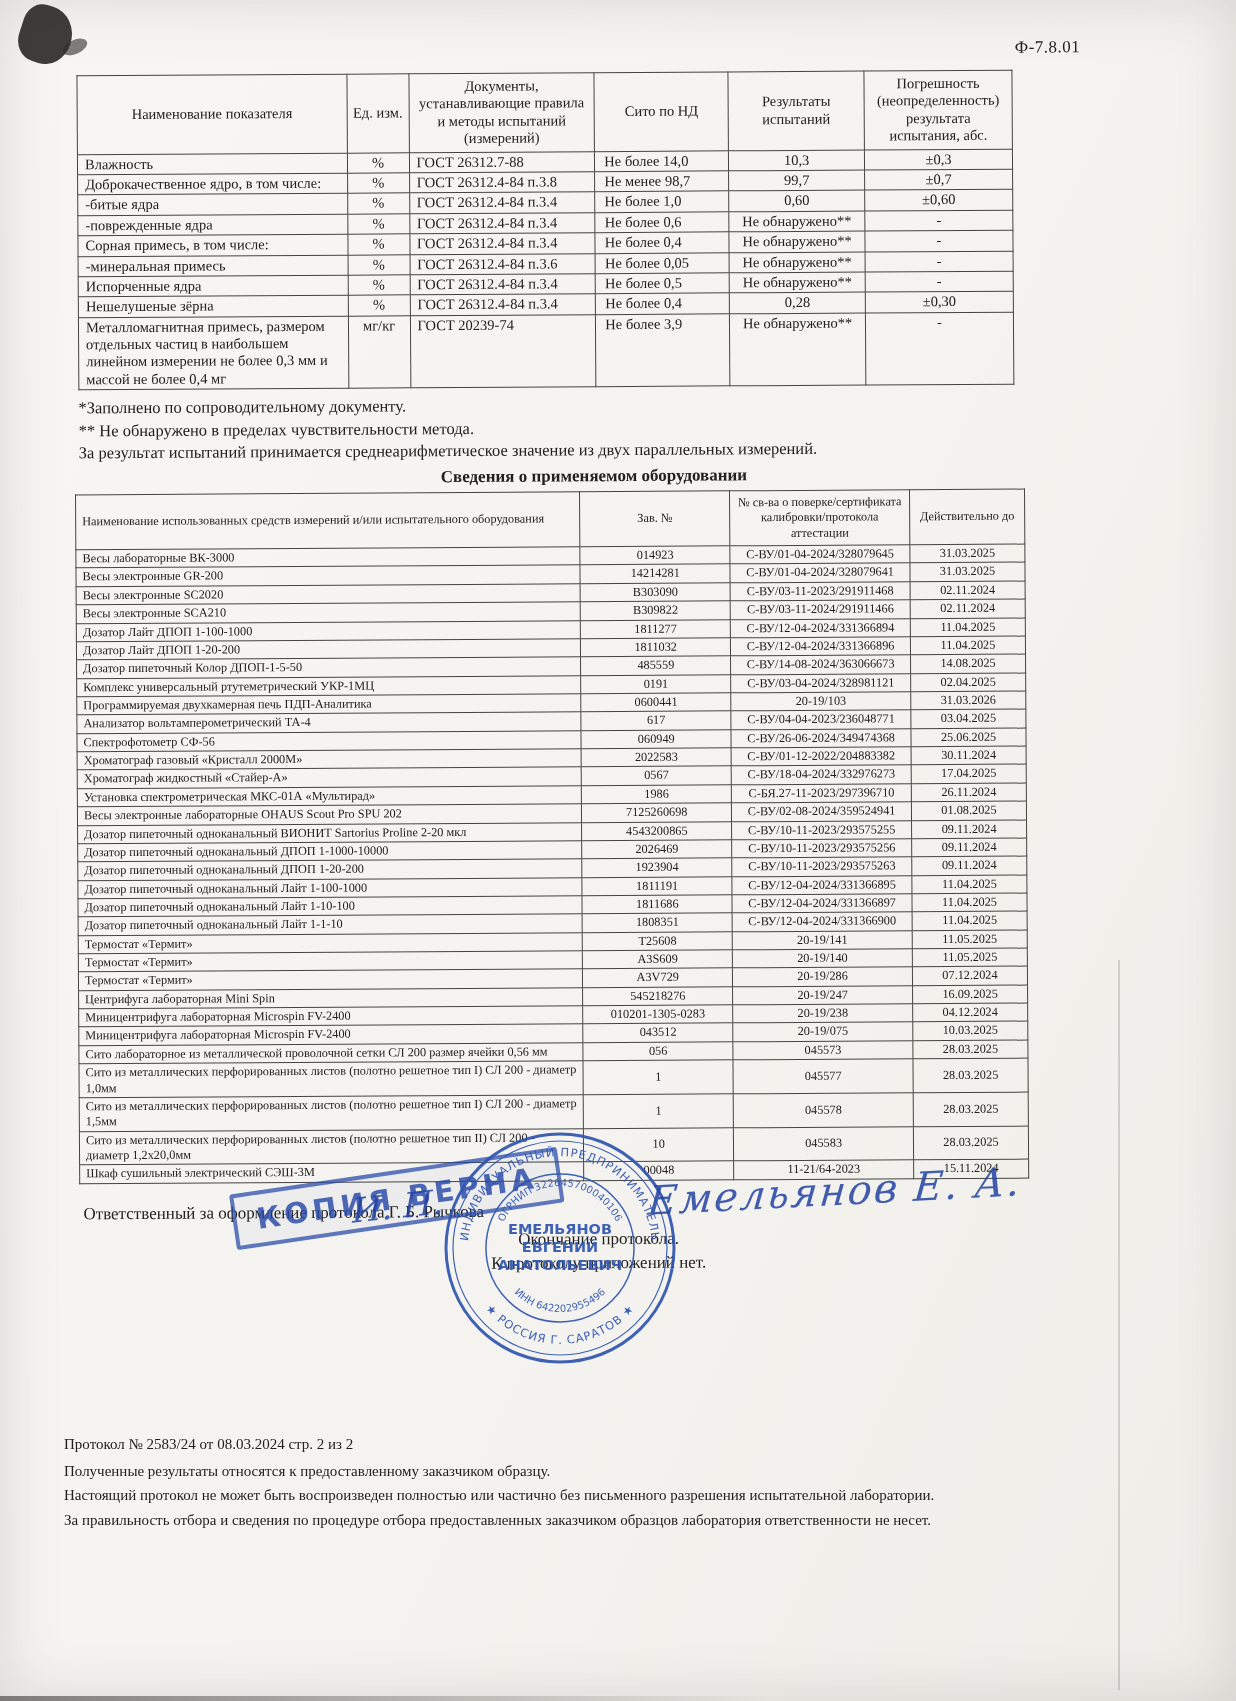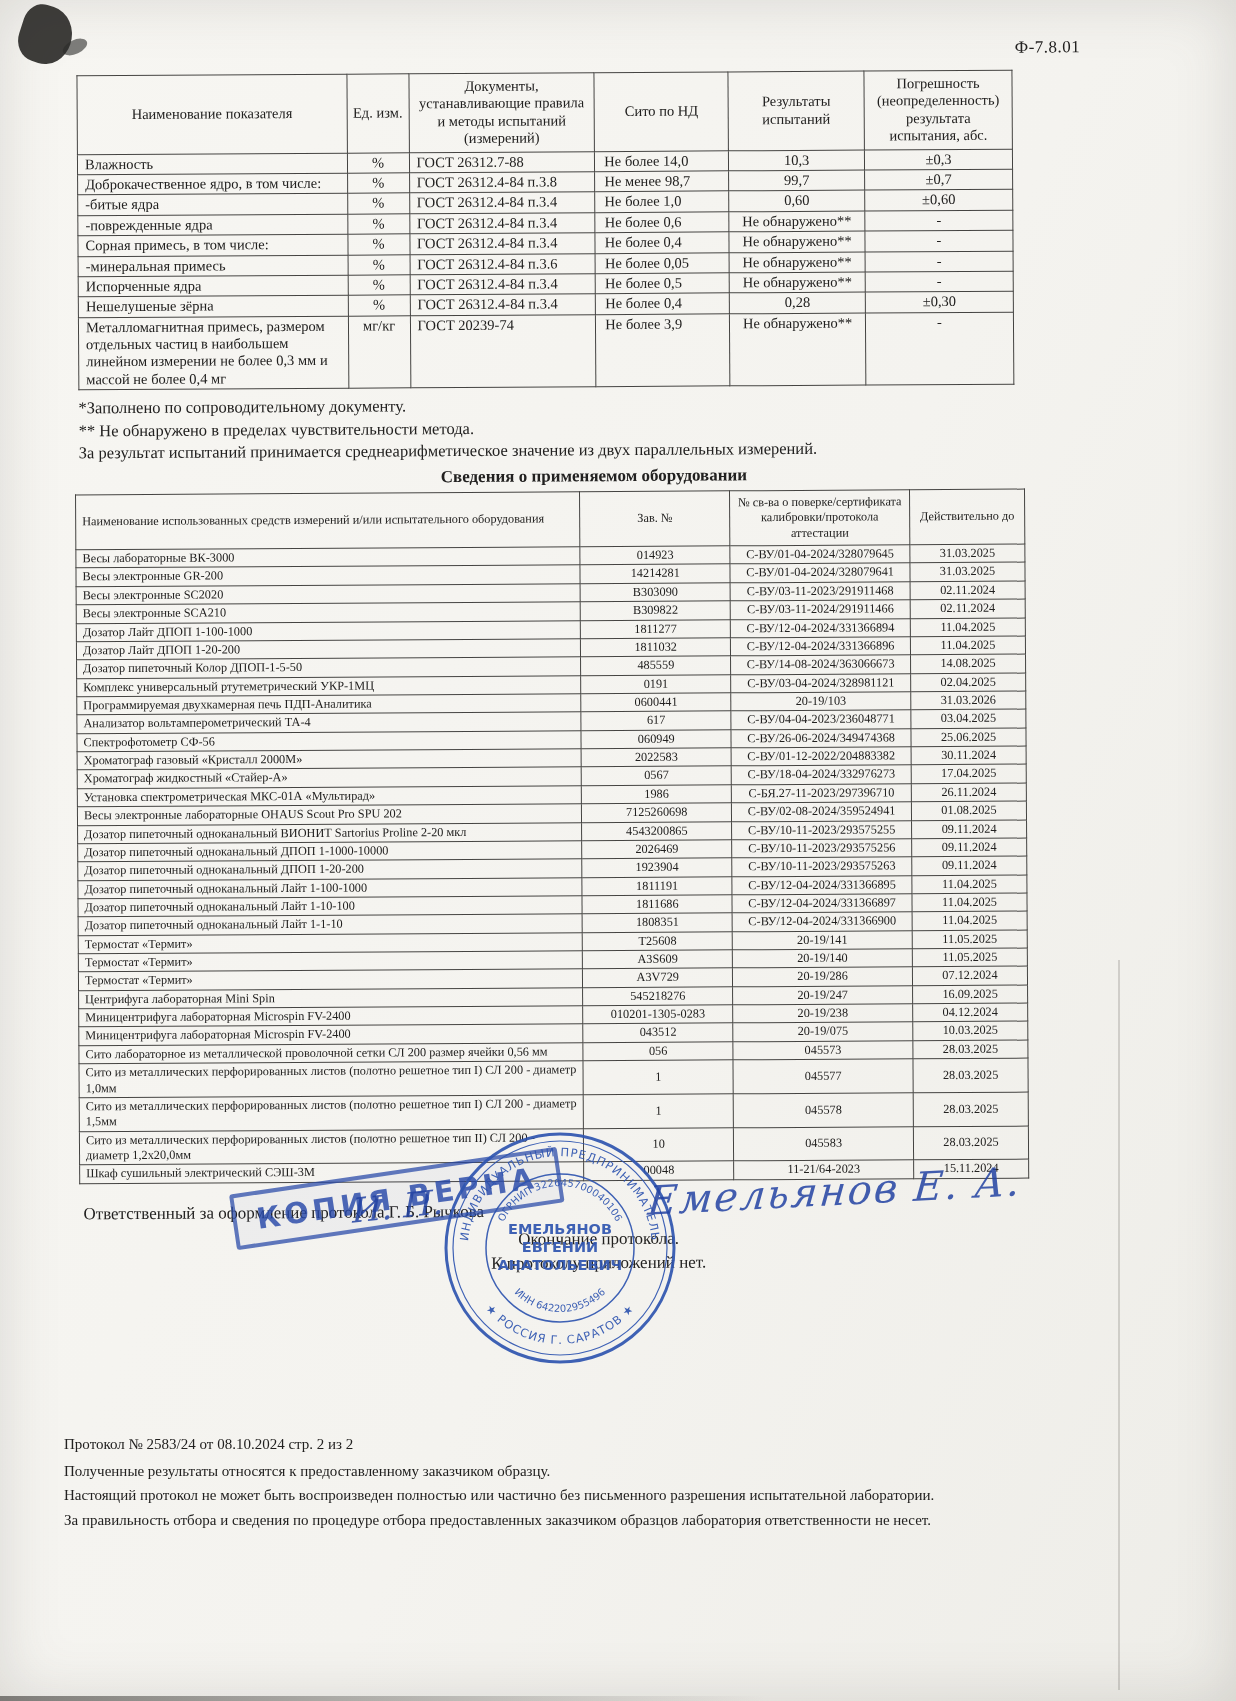--- a/index.html
+++ b/index.html
@@ -453,18 +453,18 @@
         <text x="120" y="124" text-anchor="middle" font-size="14.5" font-weight="bold">ЕВГЕНИЙ</text>
         <text x="120" y="142" text-anchor="middle" font-size="14.5" font-weight="bold">АНАТОЛЬЕВИЧ</text>
       </g>
     </svg>
   </div>
 
   <div class="sig sig-initials">И. П.</div>
   <div class="sig sig-name">Емельянов Е. А.</div>
 
   <div class="footer">
-    <div class="f1">Протокол № 2583/24  от 08.10.2024 стр.   2 из  2</div>
+    <div class="f1">Протокол № 2583/24  от 08.03.2024 стр.   2 из  2</div>
     <div>Полученные результаты относятся к предоставленному заказчиком образцу.</div>
     <div>Настоящий протокол не может быть воспроизведен полностью или частично  без письменного разрешения испытательной лаборатории.</div>
     <div>За правильность отбора и сведения по процедуре отбора предоставленных заказчиком образцов лаборатория ответственности не несет.</div>
   </div>
 </div>
 
 </body></html>

